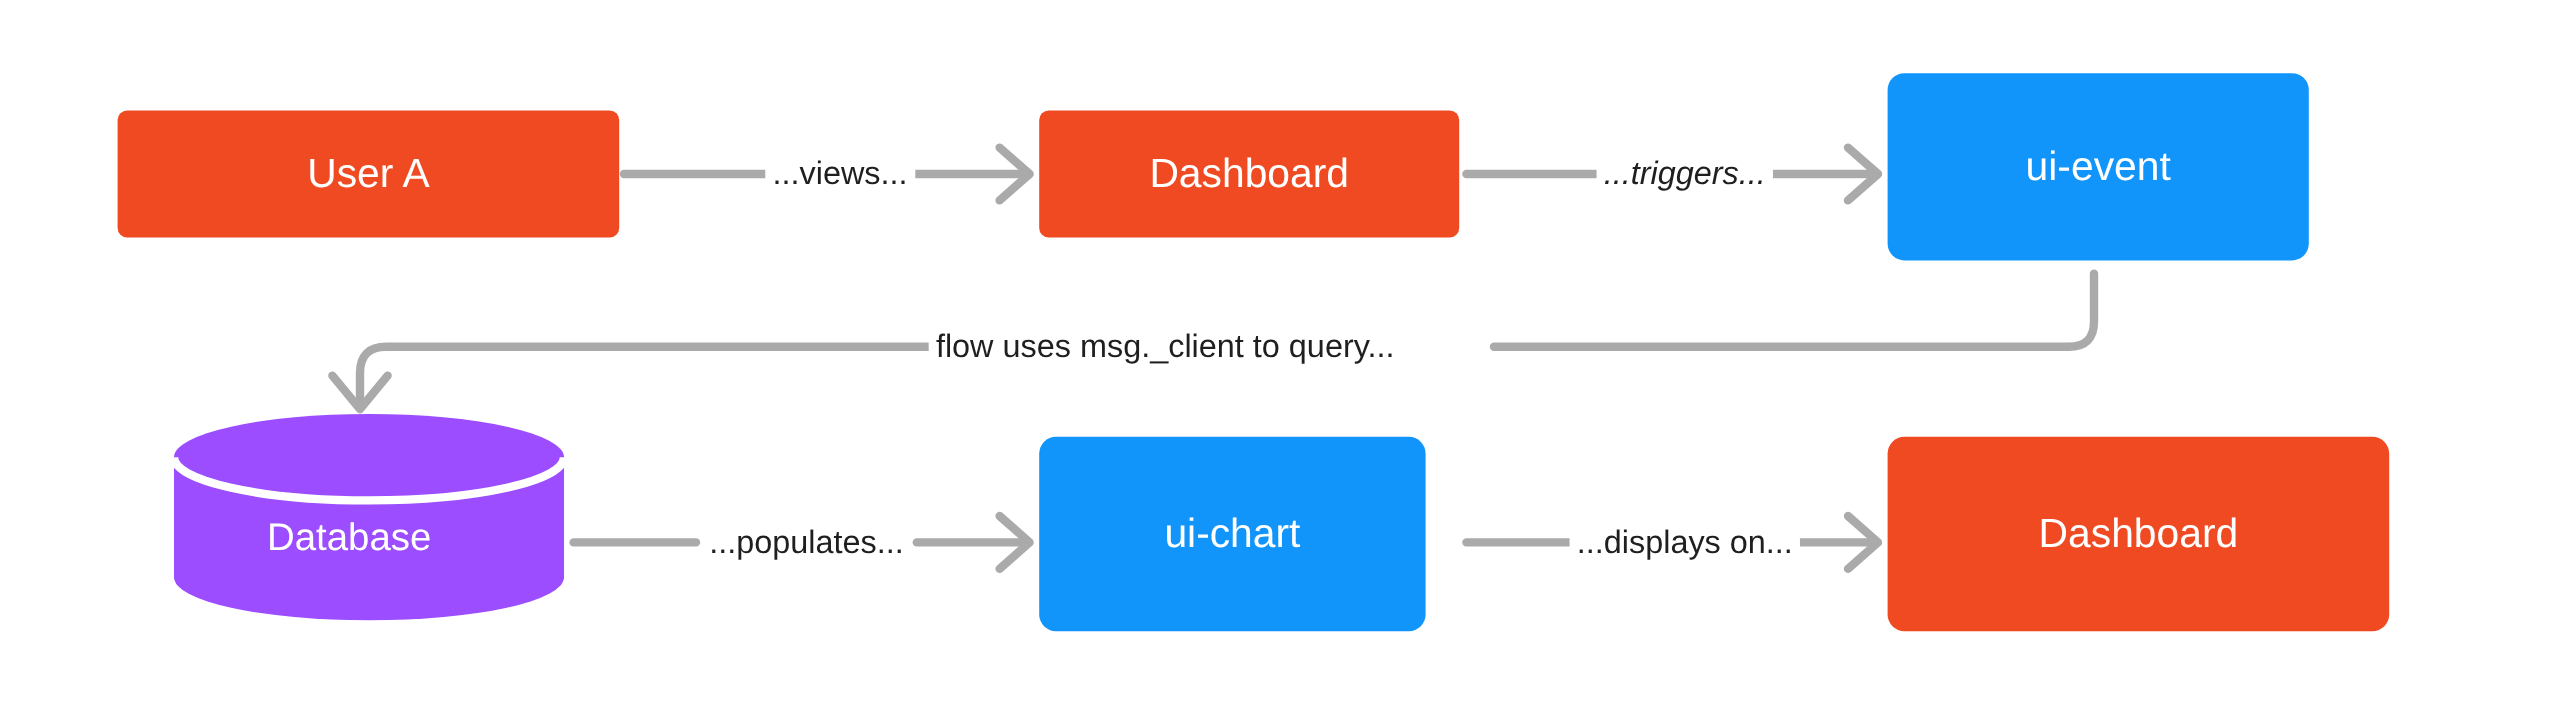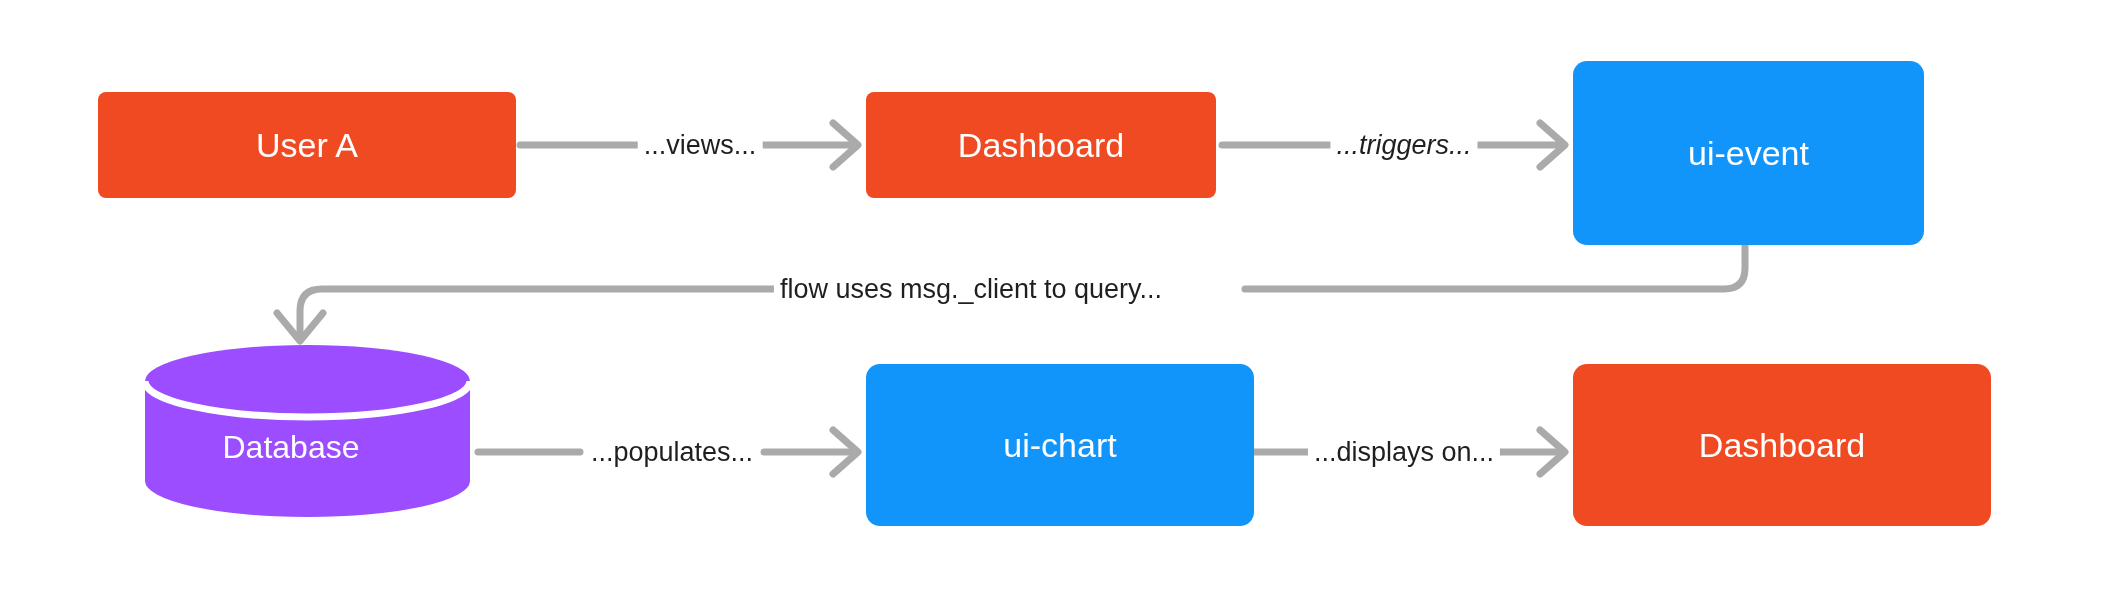--- a/index.html
+++ b/index.html
@@ -57,21 +57,21 @@
   }
   #node-dashboard-top {
     left: 866px; top: 92px;
     width: 350px; height: 106px;
     background: #F04A23;
     font-size: 34px;
     border-radius: 8px;
   }
   #node-ui-event {
     left: 1573px; top: 61px;
-    width: 351px; height: 184px;
+    width: 351px; height: 156px;
     background: #1195FB;
     font-size: 34px;
   }
 
   
   #node-database {
     left: 145px; top: 345px;
     width: 292px; height: 172px;
     background: transparent;
     font-size: 32px;
@@ -80,21 +80,21 @@
     z-index: 2;
   }
   #db-shape {
     position: absolute;
     left: 145px; top: 345px;
     width: 325px; height: 172px;
     z-index: 1;
   }
   #node-ui-chart {
     left: 866px; top: 364px;
-    width: 388px; height: 162px;
+    width: 322px; height: 162px;
     background: #1195FB;
     font-size: 34px;
   }
   #node-dashboard-bottom {
     left: 1573px; top: 364px;
     width: 418px; height: 162px;
     background: #F04A23;
     font-size: 34px;
   }
 

